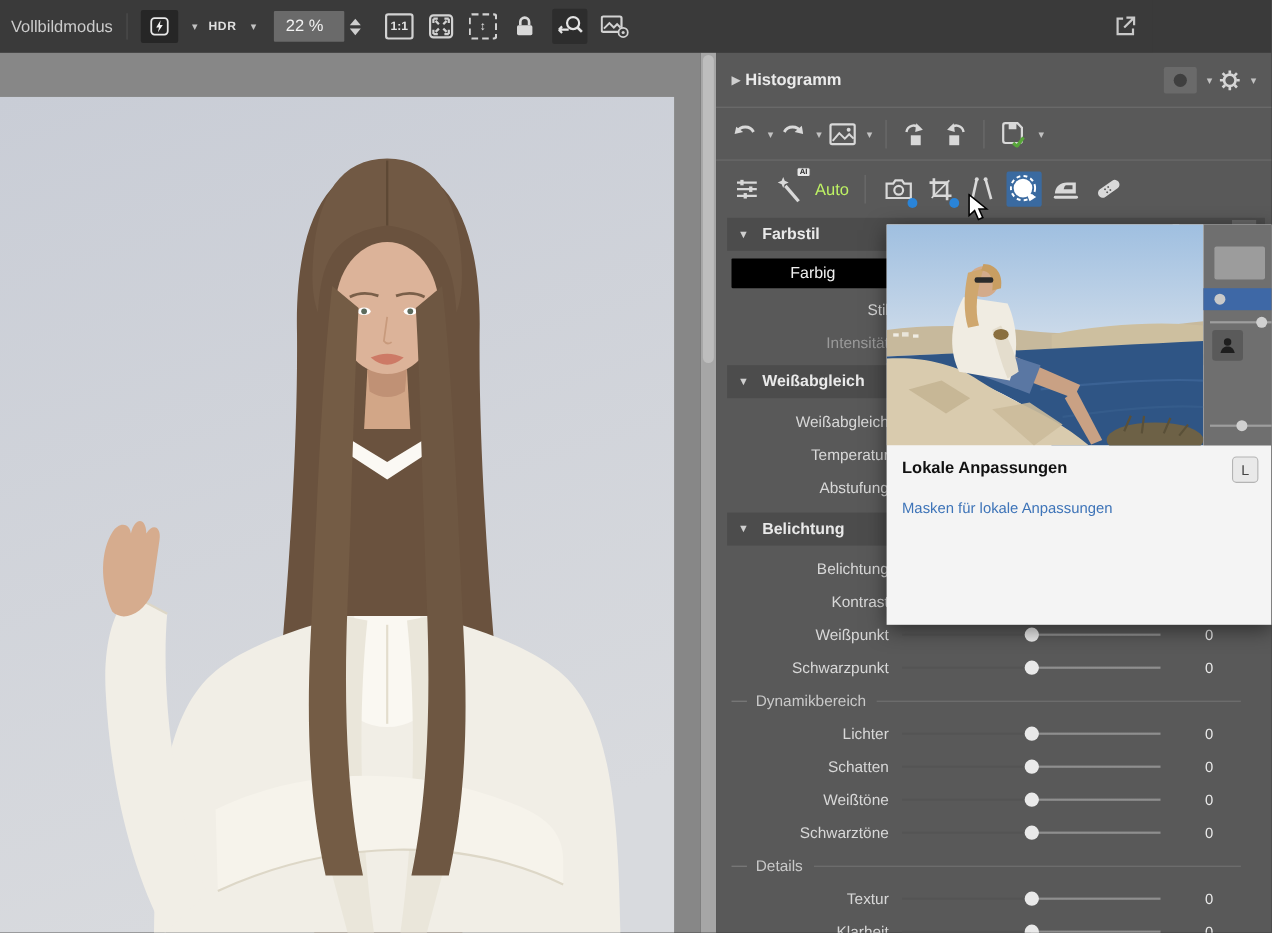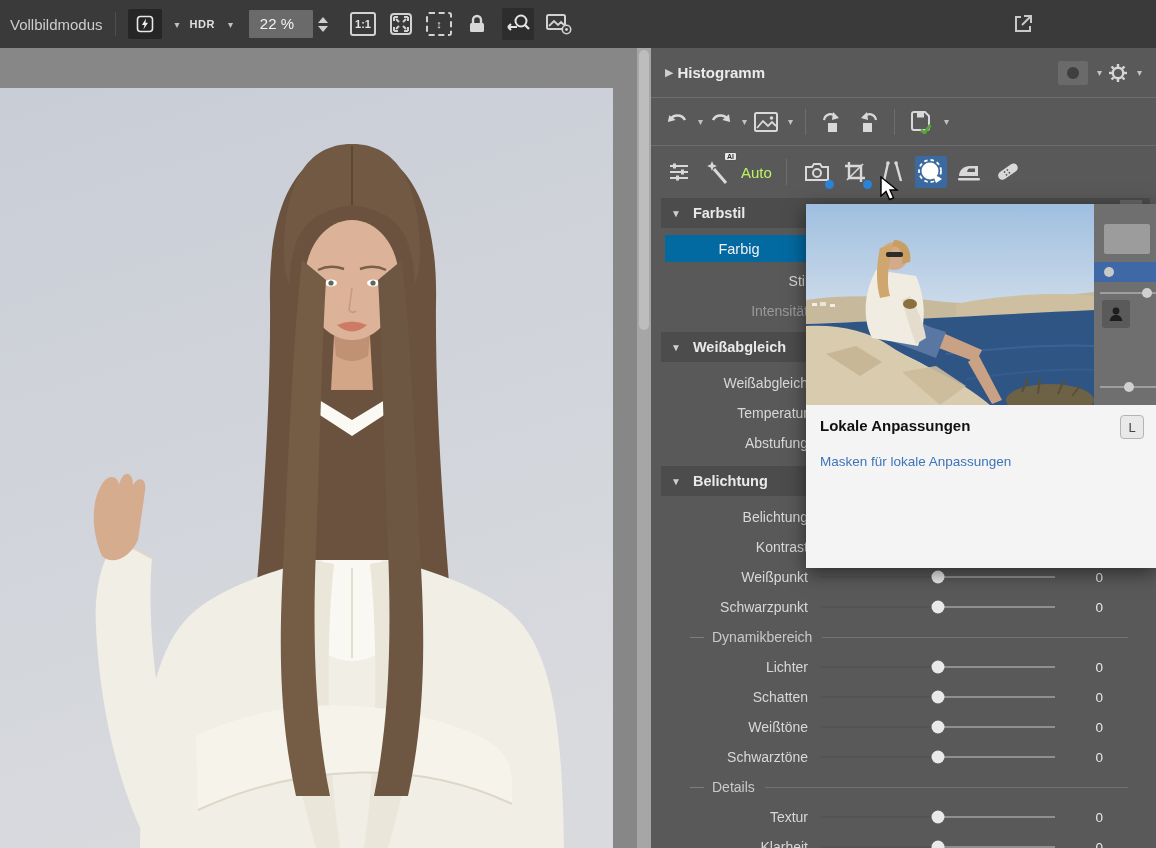--- a/index.html
+++ b/index.html
@@ -68,33 +68,33 @@
               font-size:7px; font-weight:bold; padding:0 2px; border-radius:2px; border:1px solid #555; }
 
   .sec-head { height:30px; background:#4c4c4c; margin:0 6px 0 10px; display:flex; align-items:center;
               padding:0 10px; position:relative; }
   .sec-head .tri { color:#cfcfcf; font-size:10px; margin-right:12px; }
   .sec-title { font-size:14.5px; font-weight:bold; color:#e9e9e9; }
   .sec-right { position:absolute; right:8px; top:2px; display:flex; align-items:center; gap:12px; }
   .minus-bar { width:20px; height:3px; background:#e6e6e6; }
   .ghost-sq { width:22px; height:18px; background:#666666; }
 
-  .select { width:148px; height:27px; background:#0369a1; color:#f0f0f0; font-size:14.5px;
+  .select { width:148px; height:27px; background:#000000; color:#f0f0f0; font-size:14.5px;
             display:flex; align-items:center; justify-content:center; margin:7px 0 4px 14px; border-radius:1px; }
 
   .row { height:30px; display:flex; align-items:center; }
   .row .lbl { width:157px; text-align:right; font-size:14px; color:#d8d8d8; }
   .row .lbl.dim { color:#9a9a9a; }
   .row .track { position:relative; width:235px; height:2px; margin-left:12px;
                 background:linear-gradient(to right,#545454 0 50%, #8f8f8f 50% 100%); }
   .row .thumb { position:absolute; left:50%; top:50%; transform:translate(-50%,-50%);
                 width:13px; height:13px; border-radius:50%; background:#e9e9e9; }
   .row .val { width:38px; margin-left:10px; text-align:right; font-size:13.5px; color:#e8e8e8; }
 
-  .divider-row { height:30px; display:flex; align-items:center;padding-left:25px; }
+  .divider-row { height:30px; display:flex; align-items:center; }
   .divider-row .dash { width:14px; height:1px; background:#7e7e7e; margin-left:14px; }
   .divider-row .dlabel { font-size:14px; color:#c9c9c9; margin:0 10px 0 8px; }
   .divider-row .dline { flex:1; height:1px; background:#7e7e7e; margin-right:28px; opacity:.7; }
 
   .spacer8 { height:8px; } .spacer6 { height:6px; }
 
   
   .tooltip { position:absolute; left:806px; top:204px; width:350px; height:364px;
              background:#f4f4f4; box-shadow:0 5px 18px rgba(0,0,0,.5); z-index:50; }
   .tt-media { display:flex; height:201px; }

